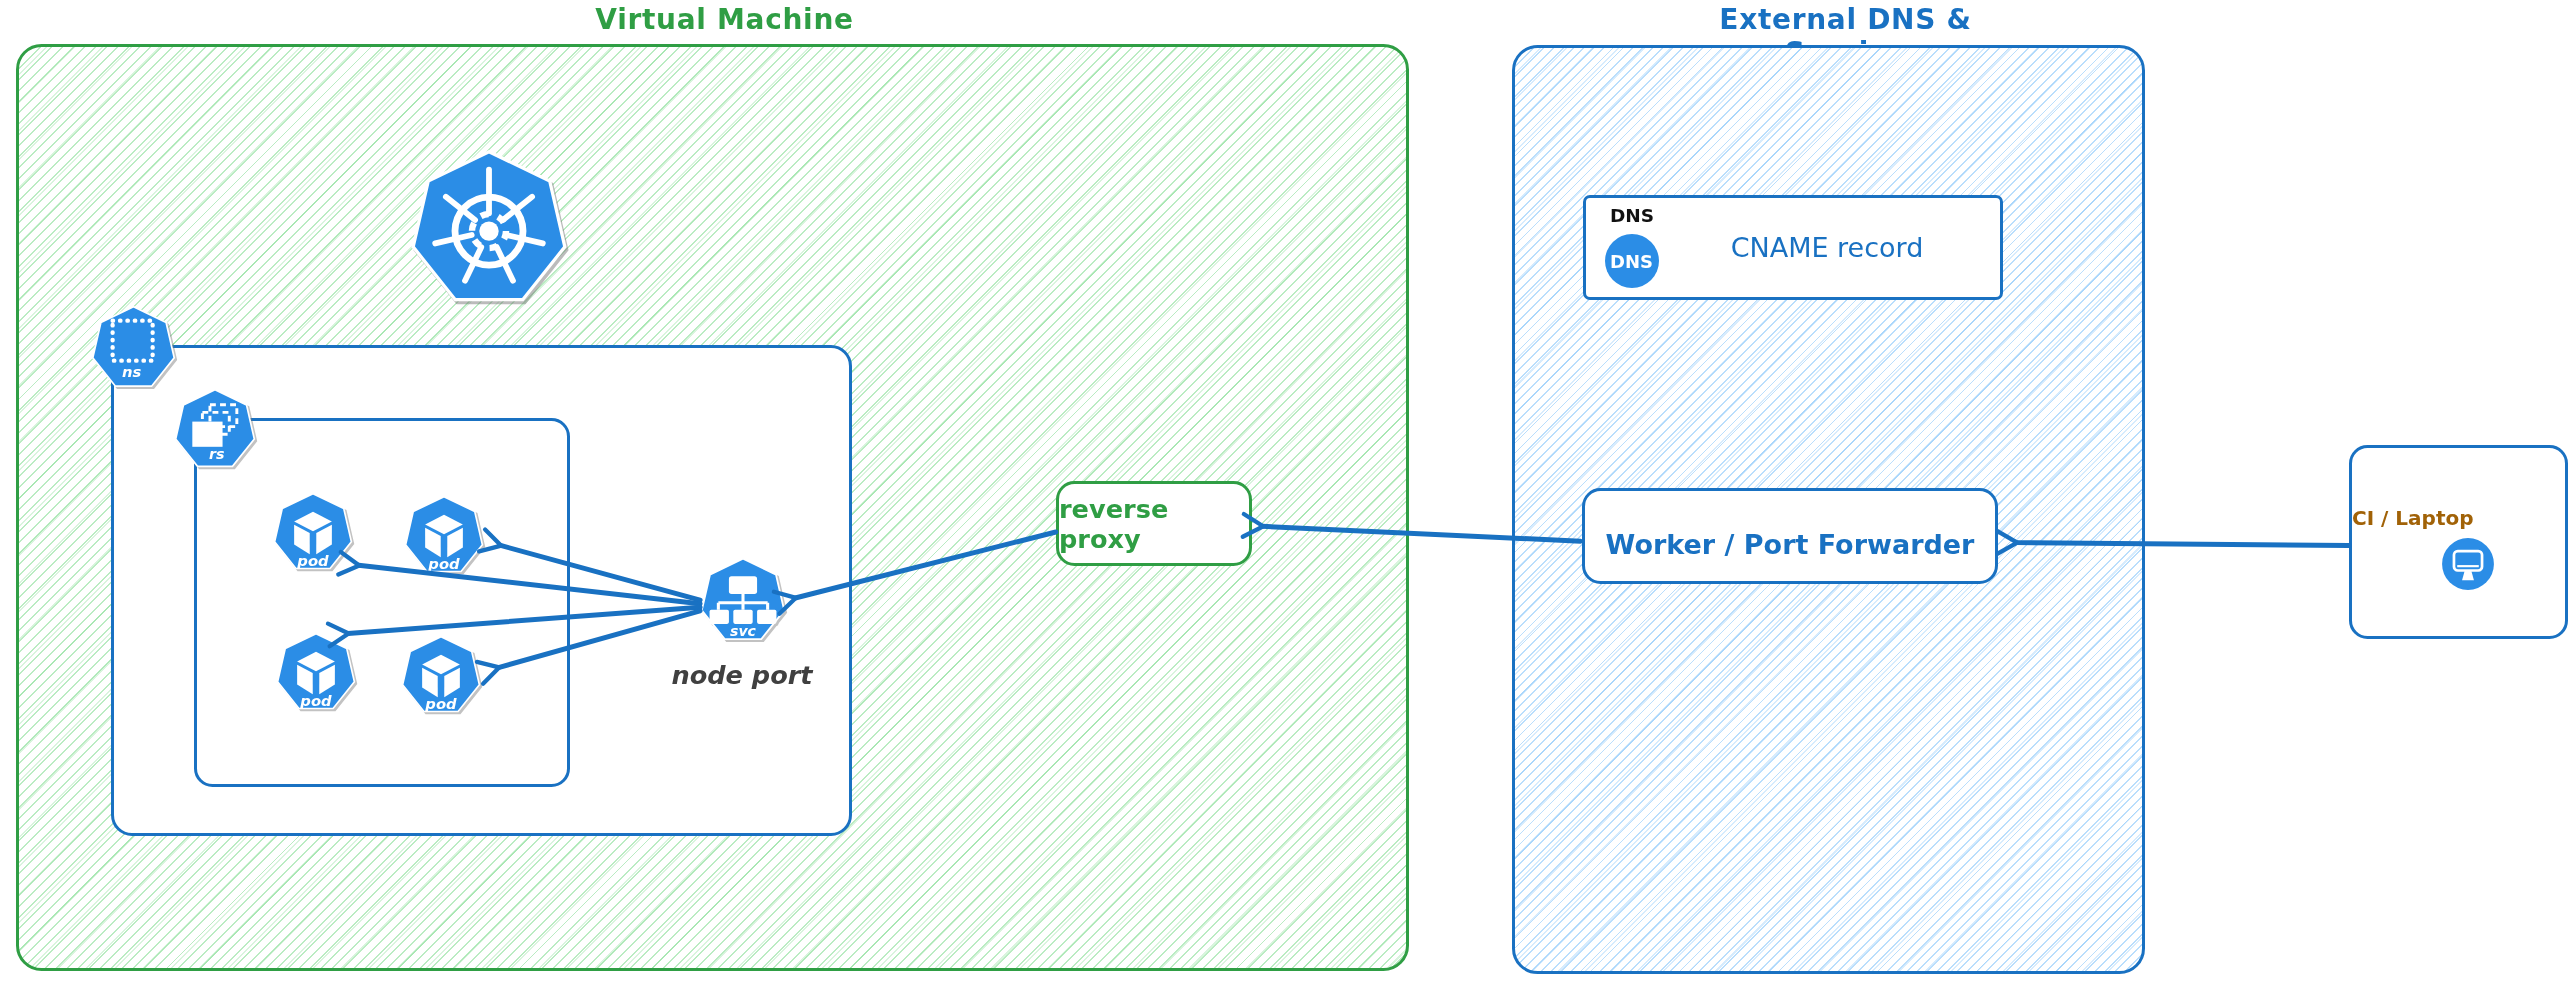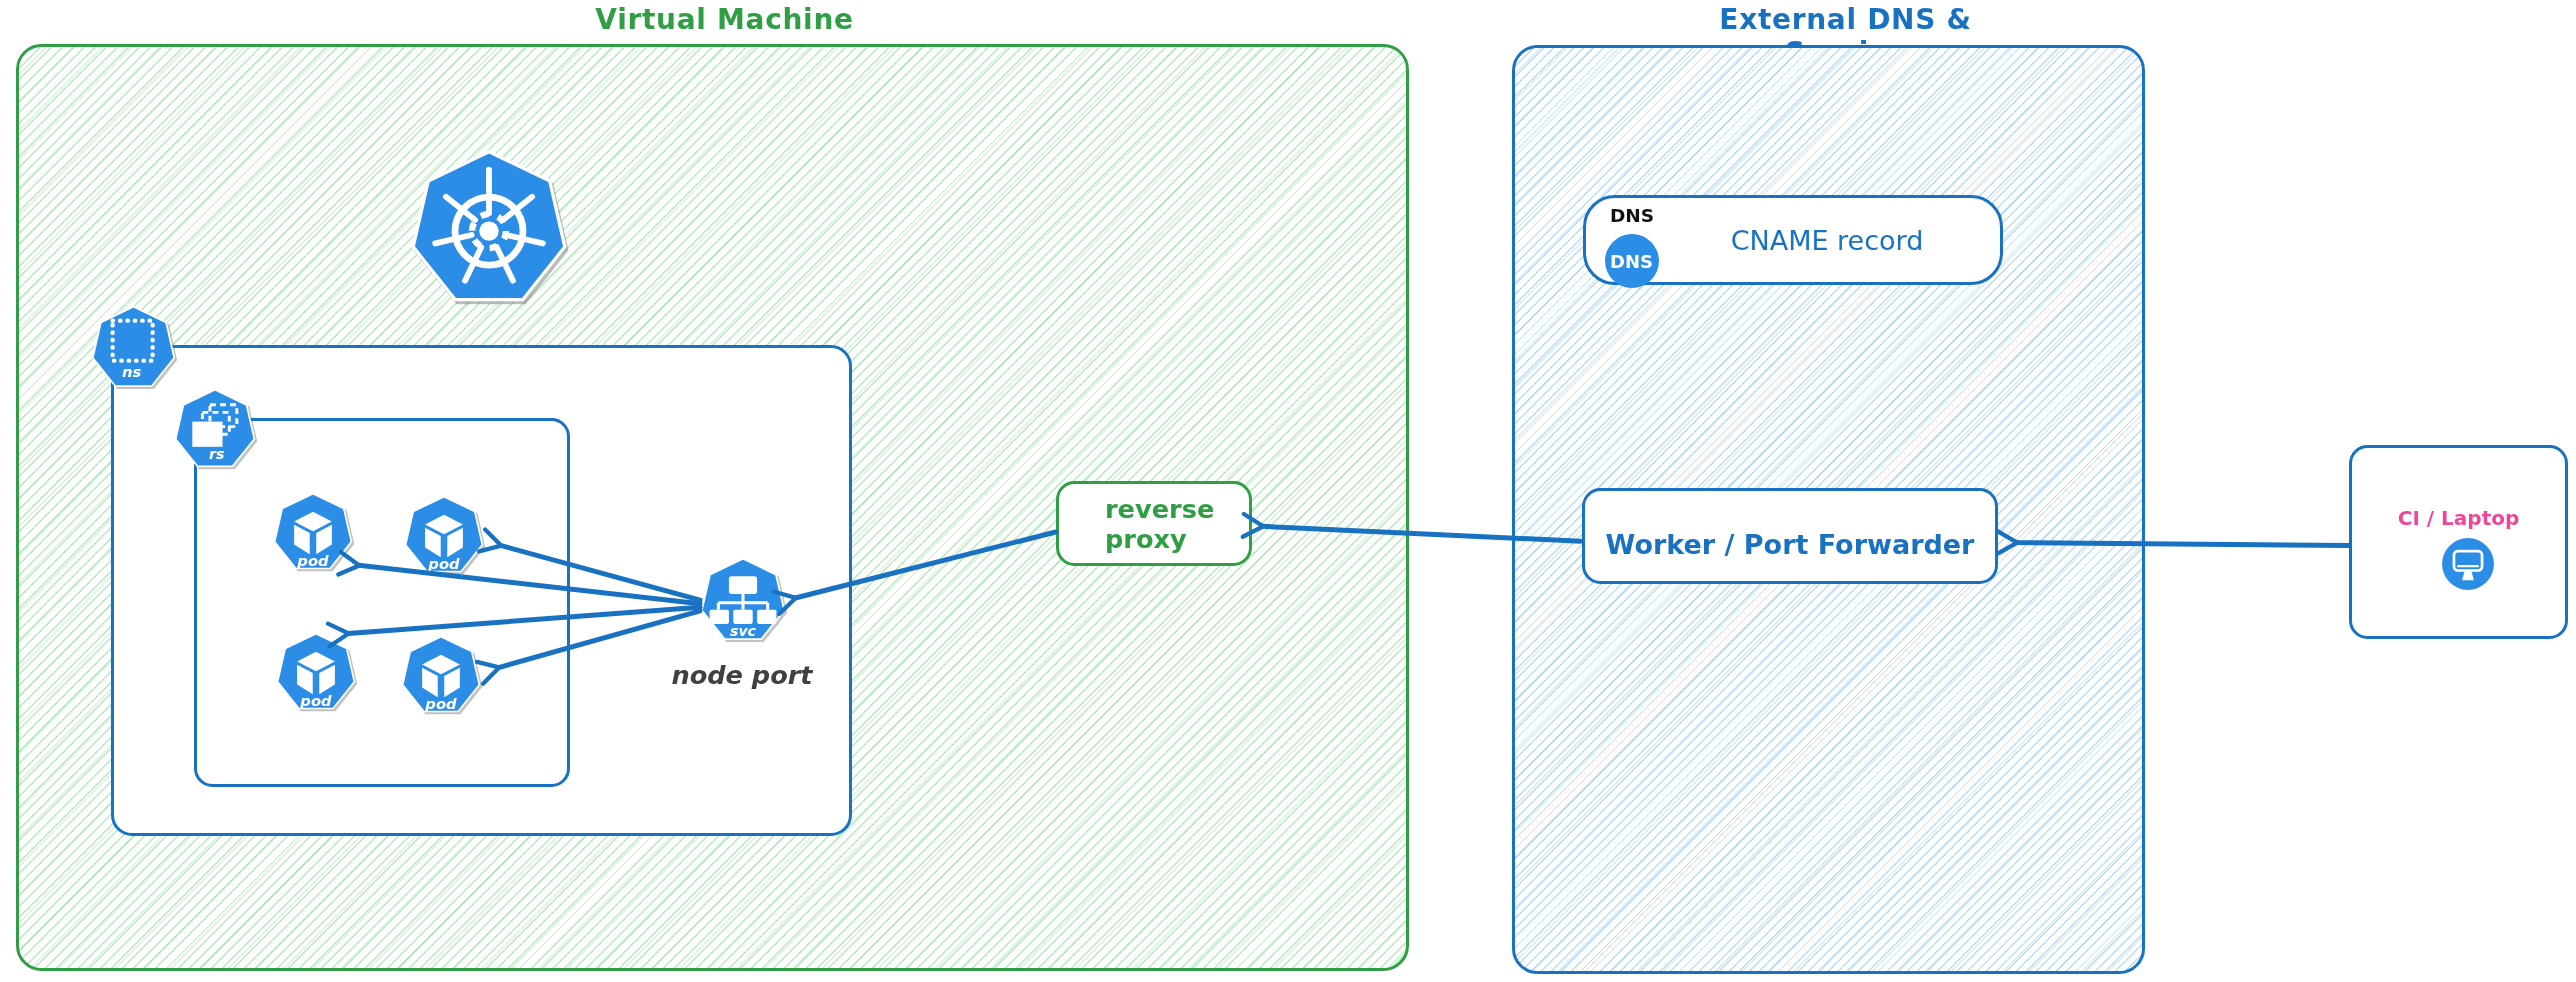--- a/index.html
+++ b/index.html
@@ -18,41 +18,41 @@
     background-color:#ffffff;
     background-image:
       repeating-linear-gradient(135deg, transparent 0 5.7px, rgba(140,200,250,0.60) 5.7px 7px),
       repeating-linear-gradient(135deg, transparent 0 17px, rgba(140,200,250,0.35) 17px 18.5px);
   }
   .vm-box{left:16.3px;top:44px;width:1393px;height:927px;border:3.6px solid #2f9e44;border-radius:25.6px;}
   .ext-box{left:1512px;top:45px;width:633px;height:929px;border:3.6px solid #1971c2;border-radius:25.6px;}
   .ns-box{left:111px;top:345px;width:741px;height:491px;border:3.6px solid #1971c2;border-radius:21px;}
   .rs-box{left:194px;top:418px;width:376px;height:369px;border:3.6px solid #1971c2;border-radius:18.5px;}
   .rp-box{left:1056px;top:481px;width:196px;height:85px;border:3.6px solid #2f9e44;border-radius:18.5px;
-          display:flex;align-items:center;justify-content:center;padding-left:46px;}
-  .dns-box{left:1583px;top:195px;width:420px;height:90px;border:3.6px solid #1971c2;border-radius:32px;}
+          display:flex;align-items:center;justify-content:center;}
+  .dns-box{left:1583px;top:195px;width:420px;height:105px;border:3.6px solid #1971c2;border-radius:7px;}
   .worker-box{left:1582px;top:488px;width:416px;height:96px;border:3.6px solid #1971c2;border-radius:18.5px;
           display:flex;align-items:center;justify-content:center;}
   .ci-box{left:2349px;top:445px;width:219px;height:194px;border:3.6px solid #1971c2;border-radius:18.5px;}
   .title{position:absolute;text-align:center;font-size:28px;font-weight:600;letter-spacing:0.7px;}
   .title.green{color:#2f9e44;left:547px;top:2.8px;width:355px;}
   .title.blue{color:#1971c2;left:1654px;top:2.8px;width:383px;}
   .rp-label{color:#2f9e44;font-size:25.6px;font-weight:600;}
   .worker-label{color:#1971c2;font-size:27px;font-weight:600;margin-top:16px;}
   .node-port{position:absolute;left:657px;top:660px;width:170px;text-align:center;
              color:#404040;font-size:25.6px;font-weight:600;font-style:italic;}
   .dns-tag{position:absolute;left:24px;top:7px;color:#111111;font-size:18.5px;font-weight:700;}
   .dns-circle{position:absolute;left:18.5px;top:36px;width:54px;height:54px;border-radius:50%;
               background:#2b8de6;display:flex;align-items:center;justify-content:center;}
   .dns-circle span{color:#ffffff;font-size:18px;font-weight:700;}
   .cname-label{position:absolute;left:99px;top:0;width:284px;height:100%;
                display:flex;align-items:center;justify-content:center;
                color:#1971c2;font-size:27px;font-weight:400;}
-  .ci-label{position:absolute;left:0;top:58px;width:100%;text-align:center;
-            color:#ec4899;font-size:20px;font-weight:600;}
+  .ci-label{position:absolute;left:0;top:58px;width:100%;
+            color:#a16207;font-size:20px;font-weight:600;}
   .icon{position:absolute;filter:drop-shadow(2.1px 2.8px 0.7px rgba(120,120,120,0.45));}
   .icon-big{position:absolute;filter:drop-shadow(2.8px 3.6px 0.7px rgba(120,120,120,0.5));}
   .icon text{font-family:"DejaVu Sans","Liberation Sans",sans-serif;font-style:italic;font-weight:600;}
   .arrows{position:absolute;left:0;top:0;pointer-events:none;}
   .monitor-circle{position:absolute;left:89px;top:89px;}
 </style>
 </head>
 <body>
 
 <div class="canvas">

